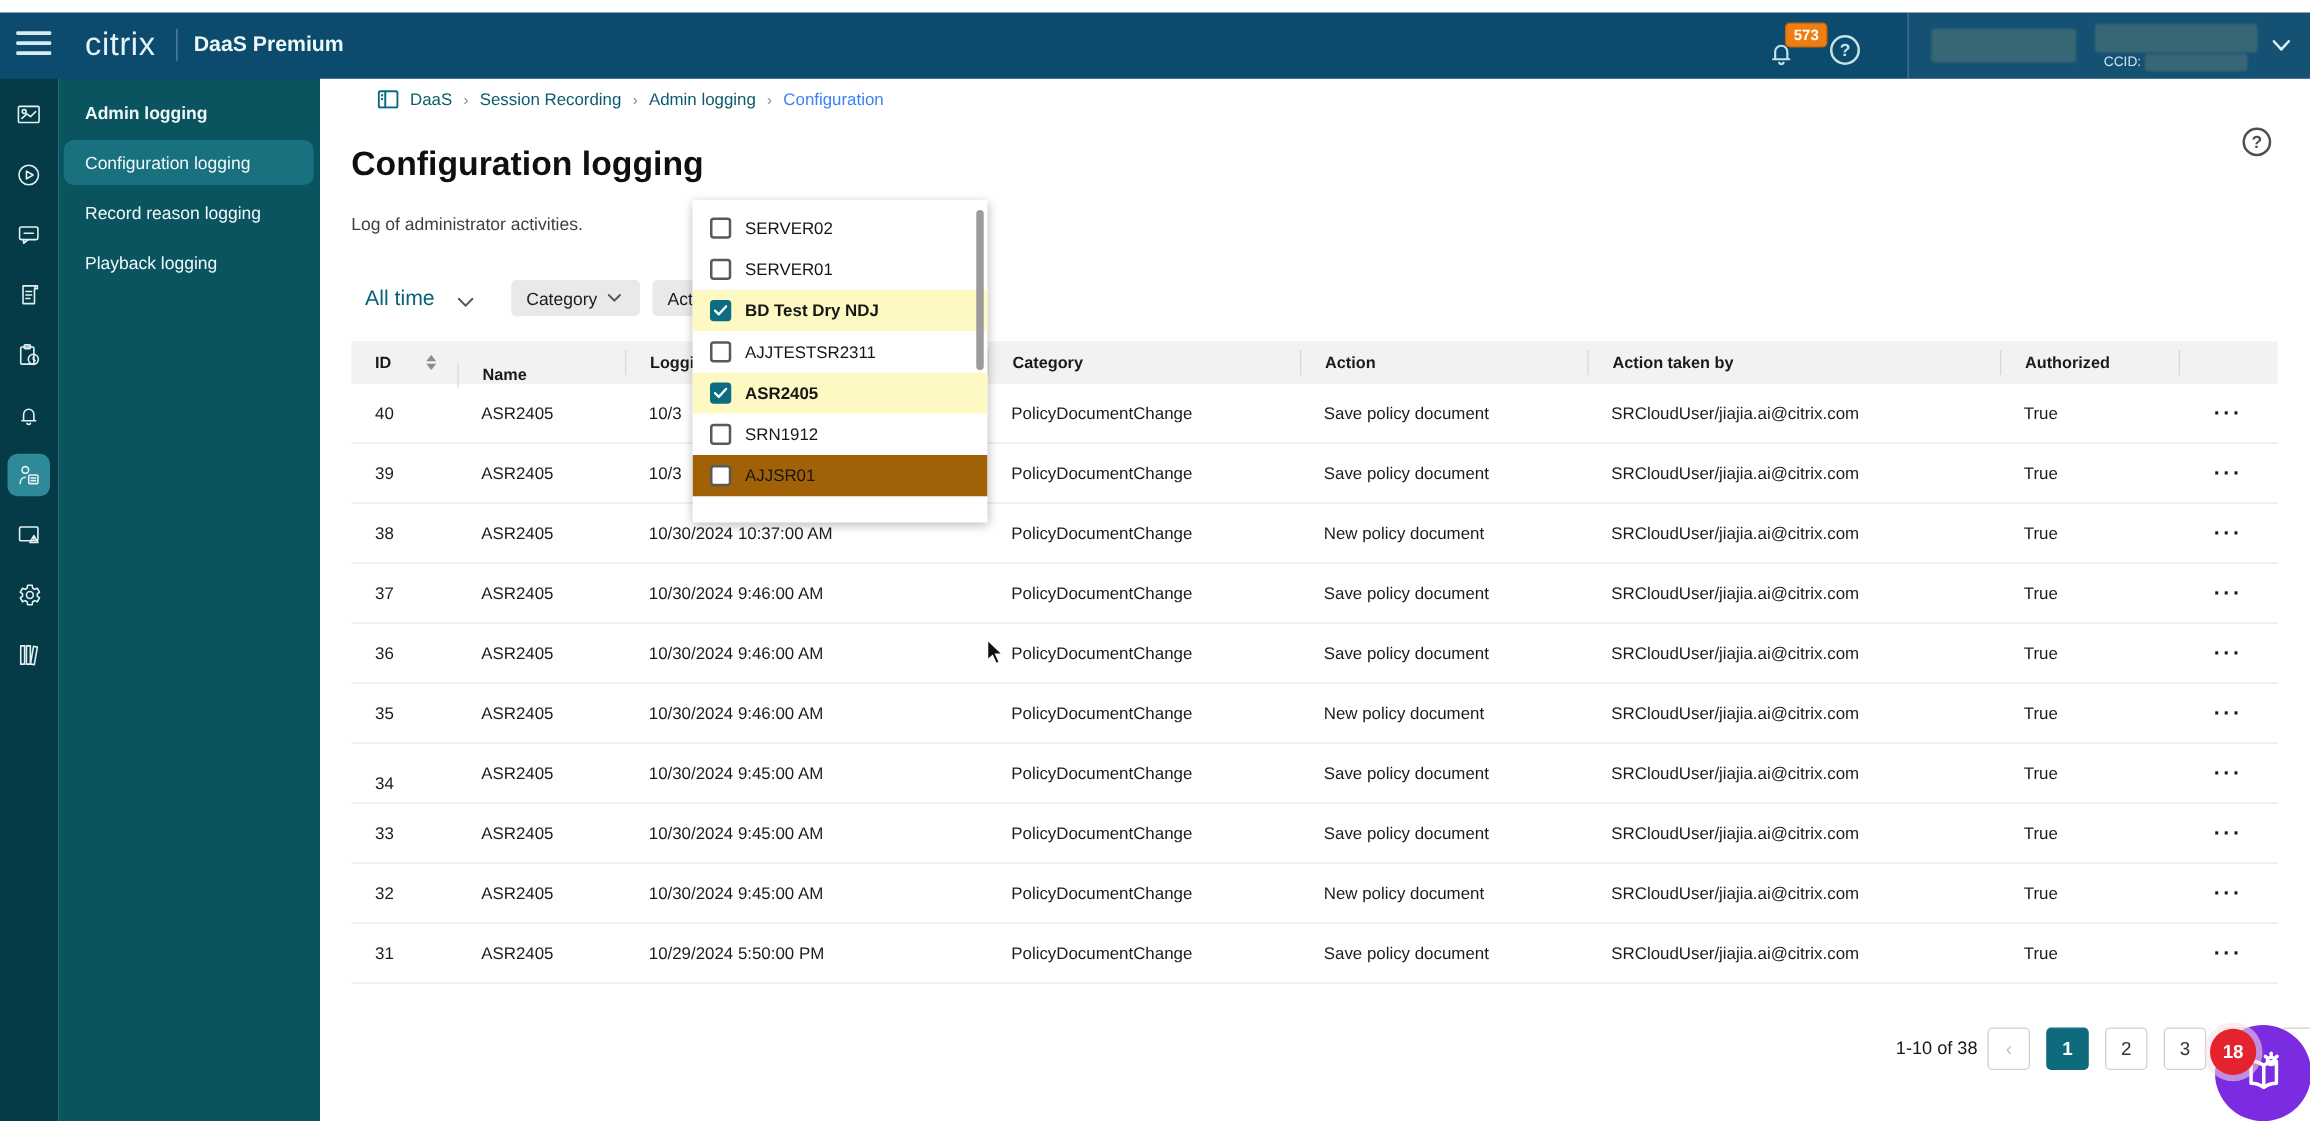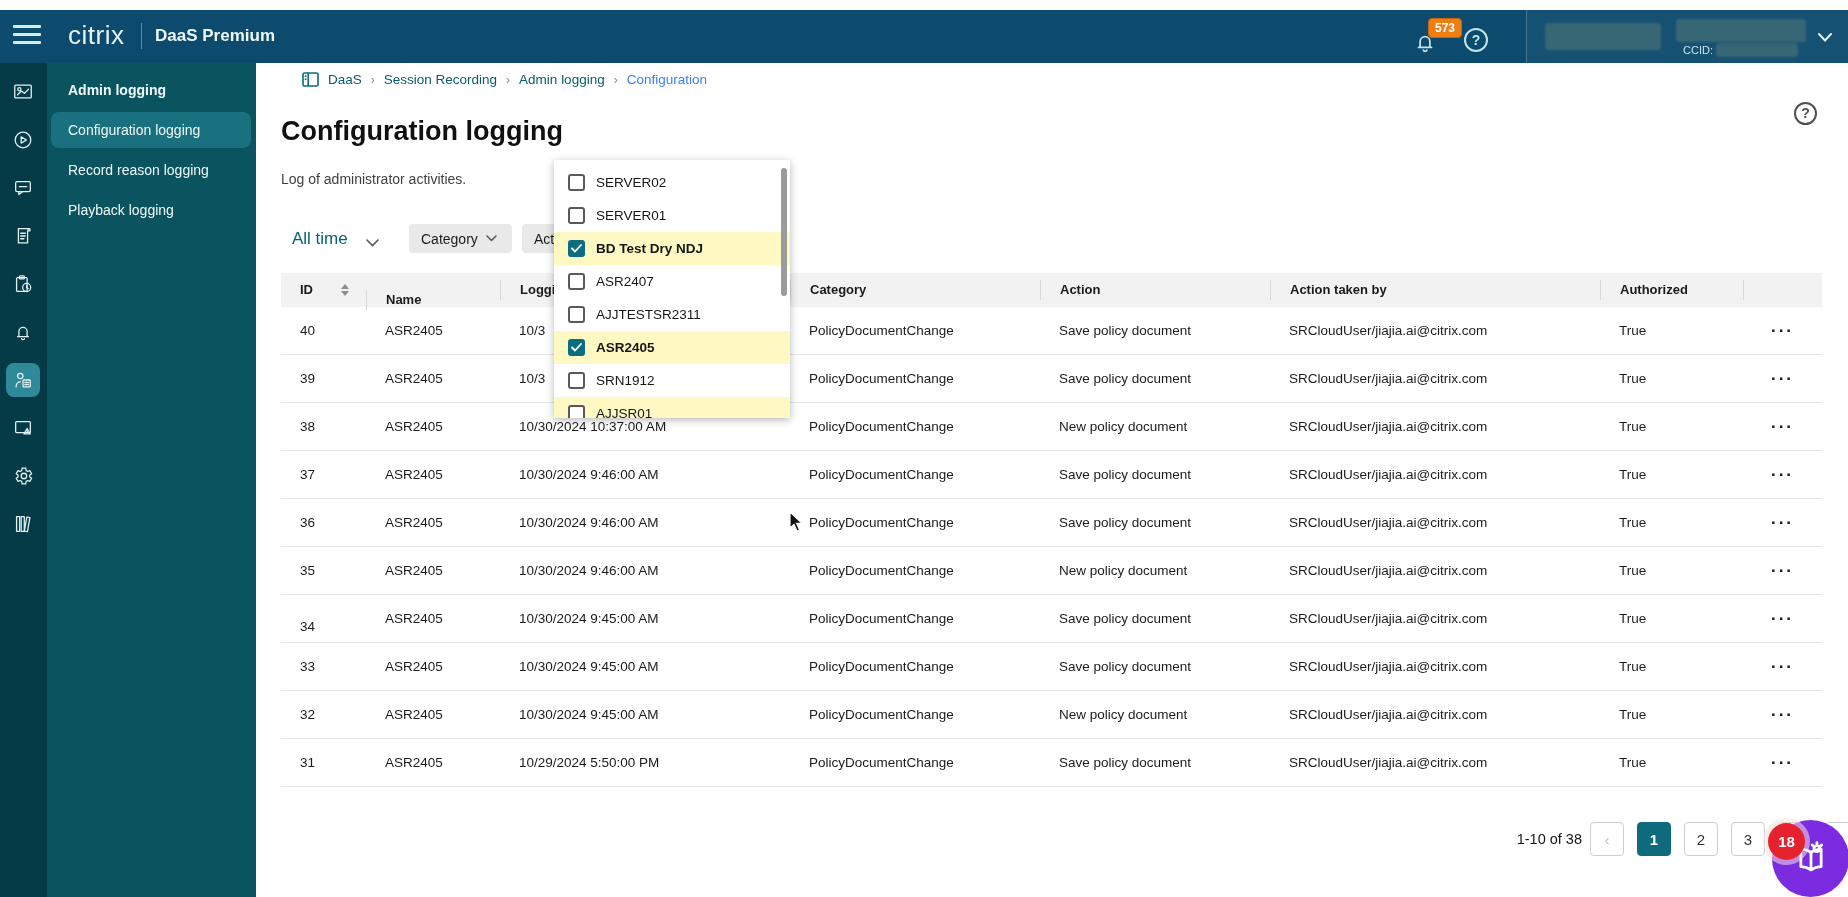--- a/index.html
+++ b/index.html
@@ -50,21 +50,21 @@
 
   .page-title { position:absolute; left:281px; top:116px; font-size:27px; font-weight:700; color:#101010; }
   .page-subtitle { position:absolute; left:281px; top:171px; font-size:14px; color:#3f3f3f; }
 
   
   .dd-btn { position:absolute; left:554px; top:124px; width:236px; height:34px; background:#fff; border:2px solid #7b2fe0; border-radius:4px; display:flex; align-items:center; padding:0 12px; font-size:13.5px; color:#161616; cursor:pointer; z-index:52; }
   .dd-btn .chev { margin-left:auto; }
   .dd-list { position:absolute; left:554px; top:160px; width:236px; height:258px; background:#fff; box-shadow:0 2px 8px rgba(0,0,0,.28); overflow:hidden; z-index:51; padding-top:6px; }
   .dd-item { height:33px; display:flex; align-items:center; padding-left:14px; font-size:13.5px; color:#161616; cursor:pointer; }
   .dd-item.hl { background:#fef9c3;font-weight:bold; }
-  .dd-item.hover { background:#fef9c3; }
+  .dd-item.hover { background:#a16207; }
   .cb { width:17px; height:17px; border:2px solid #595959; border-radius:3px; background:#fff; margin-right:11px; flex:none; display:flex; align-items:center; justify-content:center; }
   .cb.on { background:#0c6c80; border-color:#0c6c80; }
   .dd-scroll { position:absolute; right:3px; top:8px; width:6px; height:128px; background:#9b9b9b; border-radius:3px; cursor:grab; }
 
   
   .filter-time { position:absolute; left:292px; top:229px; font-size:17px; font-weight:500; color:#07627a; cursor:pointer; }
   .filter-time-chev { position:absolute; left:366px; top:233px; cursor:pointer; }
   .pill { position:absolute; top:224px; height:29px; background:#e9e9e9; border-radius:4px; display:flex; align-items:center; padding:0 12px; font-size:14px; color:#1c1c1c; cursor:pointer; gap:8px; }
   .pill-cat { left:409px; width:103px; }
   .pill-act { left:522px; width:112px; }
@@ -396,24 +396,20 @@
       <div class="dd-item hl">
         <span class="cb on">
           <svg width="11" height="9" viewBox="0 0 11 9">
             <polyline points="1,4.5 4,7.5 10,1" fill="none" stroke="#fff" stroke-width="1.8" stroke-linecap="round" stroke-linejoin="round"></polyline>
           </svg>
         </span>
         <span>BD Test Dry NDJ</span>
       </div>
       <div class="dd-item">
         <span class="cb"></span>
-        <span>ASR2407</span>
-      </div>
-      <div class="dd-item">
-        <span class="cb"></span>
         <span>AJJTESTSR2311</span>
       </div>
       <div class="dd-item hl">
         <span class="cb on">
           <svg width="11" height="9" viewBox="0 0 11 9">
             <polyline points="1,4.5 4,7.5 10,1" fill="none" stroke="#fff" stroke-width="1.8" stroke-linecap="round" stroke-linejoin="round"></polyline>
           </svg>
         </span>
         <span>ASR2405</span>
       </div>

